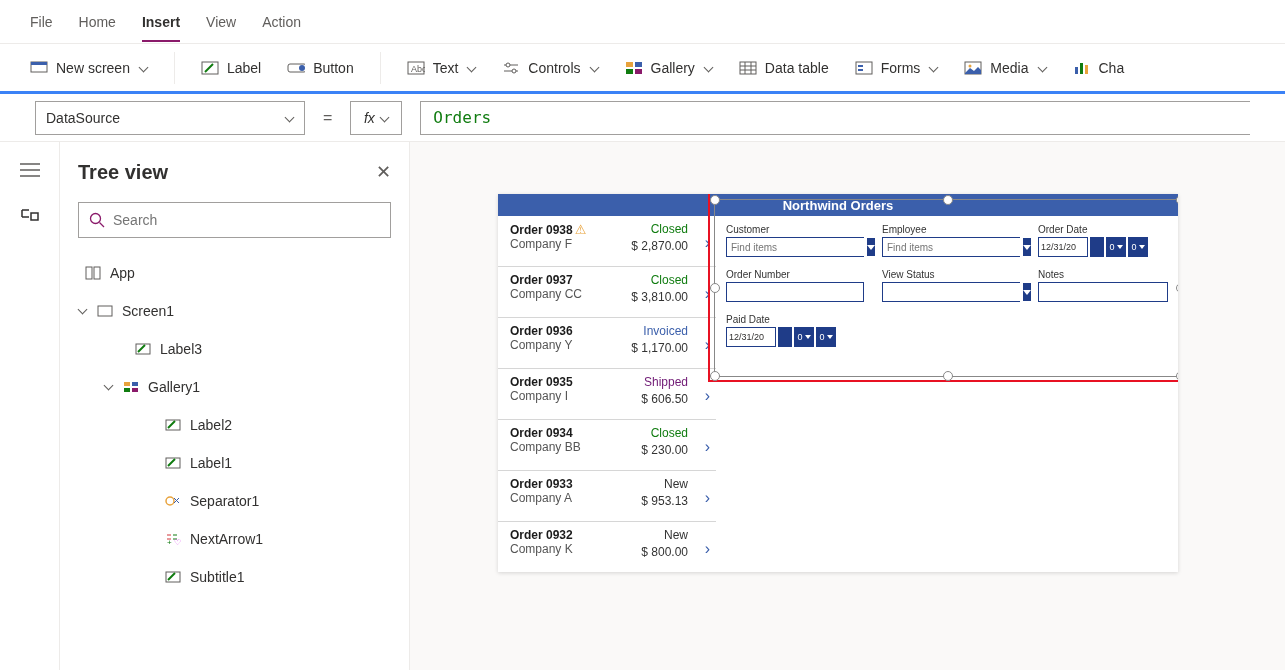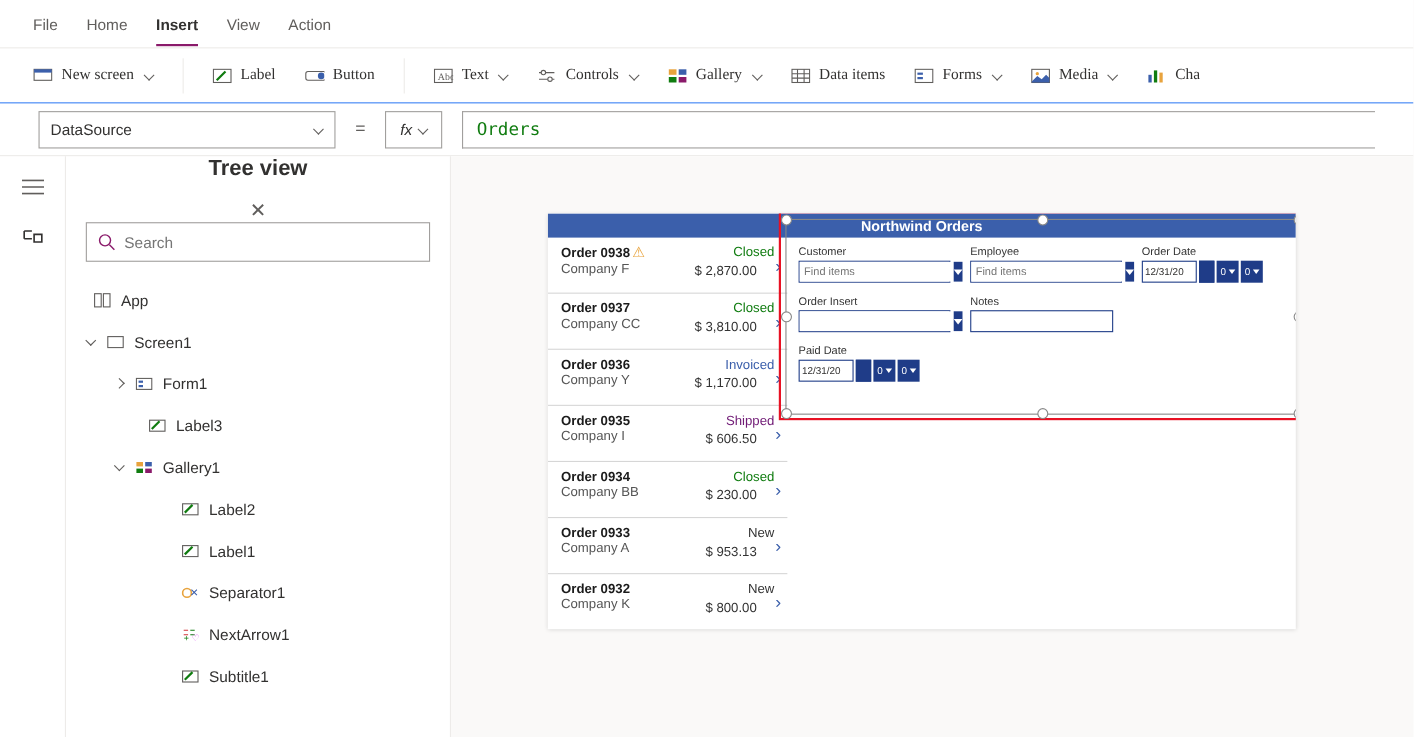--- a/index.html
+++ b/index.html
@@ -26,24 +26,23 @@
     color: #323130;
     font-weight: 600;
     border-bottom: 2px solid #8a1a6a;
     padding-bottom: 10px;
     margin-bottom: -12px;
   }
   .ribbon {
     height: 50px;
     display: flex;
     align-items: center;
-    border-bottom: 1px solid #3b82f6;
+    border-bottom: 3px solid #3b82f6;
     padding: 0 30px;
     gap: 26px;
-    font-family: Liberation Serif, serif;
   }
   .rbtn {
     display: flex;
     align-items: center;
     gap: 8px;
     cursor: pointer;
     color: #323130;
   }
   .ico {
     display: inline-flex;
@@ -121,21 +120,20 @@
   .rail-ico { width: 24px; height: 24px; display:flex; align-items:center; justify-content:center; cursor:pointer;}
   .tree-panel {
     width: 350px;
     border-right: 1px solid #edebe9;
     padding: 0 18px;
     position: relative;
   }
   .tree-head {
     display: flex; justify-content: space-between; align-items: center;
     height: 60px;
-    flex-direction: column;
   }
   .tree-head h2 { font-size: 20px; font-weight: 600; }
   .close-x { font-size: 18px; color: #605e5c; cursor:pointer;}
   .search-box {
     height: 36px;
     border: 1px solid #a19f9d;
     display: flex; align-items: center; gap: 8px;
     padding: 0 10px;
     margin-bottom: 16px;
   }
@@ -179,21 +177,21 @@
   .gallery-col { width: 218px; overflow:hidden; }
   .g-row {
     height: 51px;
     border-bottom: 1px solid #d6d6d6;
     padding: 6px 10px 0 12px;
     position:relative;
     font-size: 12px;
   }
   .g-row .l1 { font-weight:700; color:#1b1b1b; }
   .g-row .l2 { color:#555; }
-  .g-row .r1 { position:absolute; right:12px; top:6px; }
+  .g-row .r1 { position:absolute; right:28px; top:6px; }
   .g-row .r2 { position:absolute; right:28px; top:23px; color:#333; }
   .g-row .arrow { position:absolute; right:6px; top:18px; color:#3b5fab; font-size:16px;}
   .status-Closed { color:#107c10;} .status-Invoiced{color:#3b5fab;} .status-Shipped{color:#701a75;} .status-New{color:#333;}
   .g-row .warn { color:#e8a33d; font-size:13px; margin-left:2px;}
 
   .form-col {
     flex:1;
     position:relative;
     padding: 8px 10px;
   }
@@ -311,21 +309,21 @@
     <span>Gallery</span>
     <span class="chev"></span>
   </div>
   <div class="rbtn">
     <span class="ico">
       <svg width="18" height="14">
           <rect x="1" y="1" width="16" height="12" fill="none" stroke="#605e5c"></rect>
           <path d="M1 5 H17 M1 9 H17 M6 1 V13 M12 1 V13" stroke="#605e5c"></path>
         </svg>
     </span>
-    <span>Data items</span>
+    <span>Data table</span>
   </div>
   <div class="rbtn">
     <span class="ico">
       <svg width="18" height="14">
           <rect x="1" y="1" width="16" height="12" fill="none" stroke="#605e5c"></rect>
           <rect x="3" y="4" width="5" height="2" fill="#3b5fab"></rect>
           <rect x="3" y="8" width="5" height="2" fill="#3b5fab"></rect>
         </svg>
     </span>
     <span>Forms</span>
@@ -406,31 +404,20 @@
         <span>App</span>
       </div>
       <div class="tree-item" style="padding-left:0">
         <span class="ti-caret down"></span>
         <span class="ti-ico">
             <svg width="16" height="12">
               <rect x="1" y="1" width="14" height="10" fill="none" stroke="#605e5c"></rect>
             </svg>
           </span>
         <span>Screen1</span>
-      </div>
-      <div class="tree-item ind2">
-        <span class="ti-caret right"></span>
-        <span class="ti-ico">
-            <svg width="16" height="12">
-              <rect x="1" y="1" width="14" height="10" fill="none" stroke="#605e5c"></rect>
-              <rect x="3" y="3" width="4" height="2" fill="#3b5fab"></rect>
-              <rect x="3" y="7" width="4" height="2" fill="#3b5fab"></rect>
-            </svg>
-          </span>
-        <span>Form1</span>
       </div>
       <div class="tree-item ind3">
         <span class="ti-ico">
             <svg width="16" height="12">
               <rect x="1" y="1" width="14" height="10" fill="none" stroke="#605e5c"></rect>
               <path d="M3 9 L10 2" stroke="#0f7b0f" stroke-width="2"></path>
             </svg>
           </span>
         <span>Label3</span>
       </div>
@@ -591,21 +578,25 @@
                   </div>
                 <div class="dchip">
                     <span>0</span>
                   </div>
               </div>
             </div>
           </div>
 
           <div class="frow">
             <div class="fcell">
-              <div class="flabel">Order Insert</div>
+              <div class="flabel">Order Number</div>
+              <div class="ftext"></div>
+            </div>
+            <div class="fcell">
+              <div class="flabel">View Status</div>
               <div class="fcombo">
                 <input style="">
                 <div class="dd"></div>
               </div>
             </div>
             <div class="fcell" style="width:130px;">
               <div class="flabel">Notes</div>
               <div class="ftext"></div>
             </div>
           </div>

